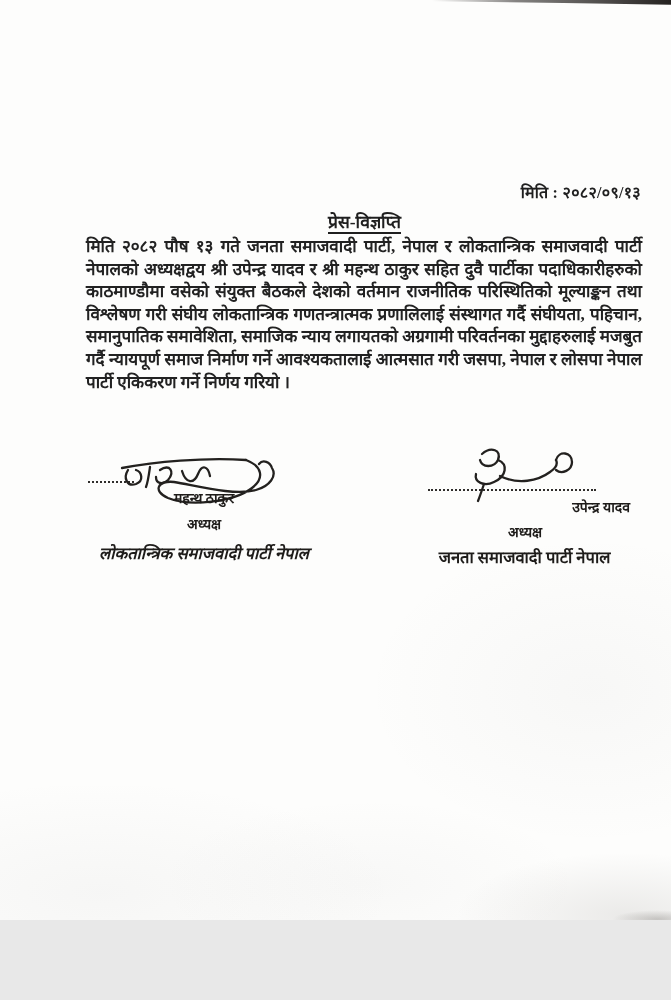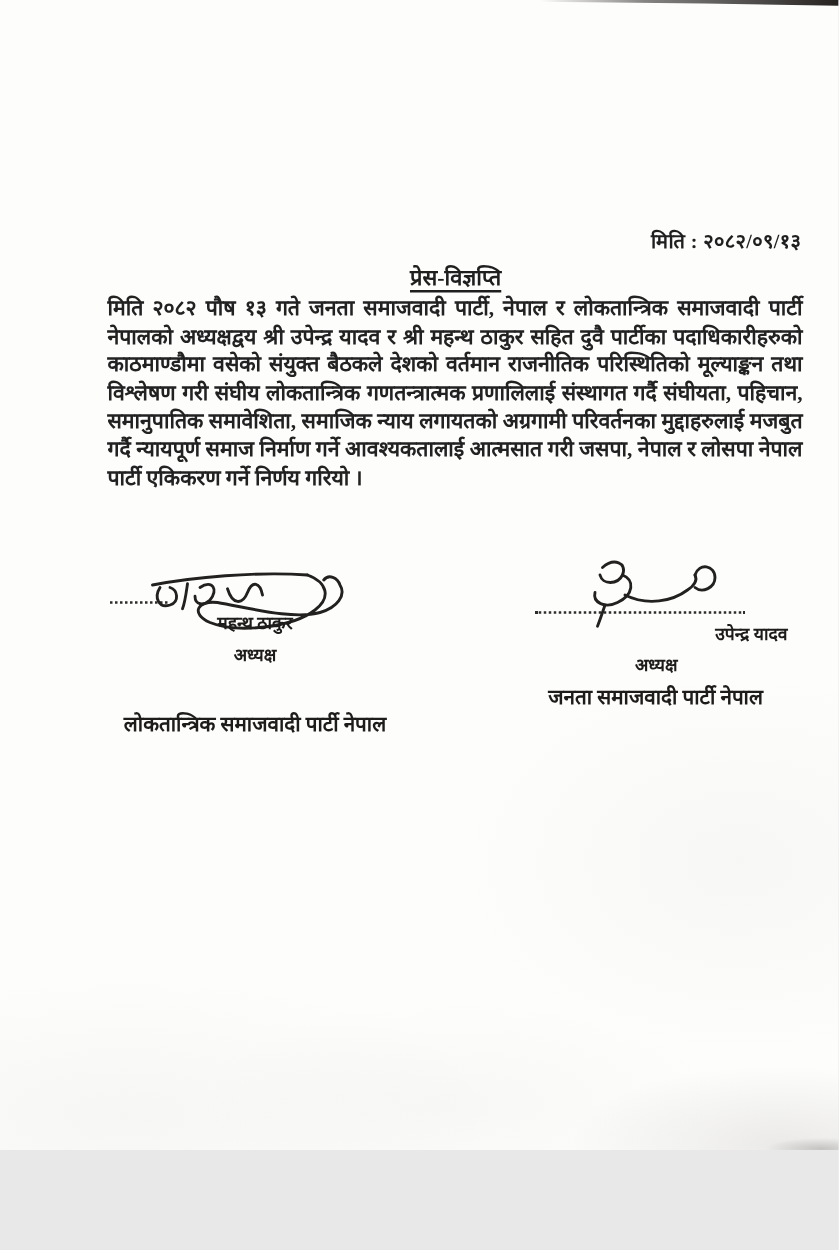--- a/index.html
+++ b/index.html
@@ -85,21 +85,21 @@
     <svg class="sig-svg" style="left:94px; top:444px;" width="195" height="72" viewBox="0 0 195 72" aria-hidden="true">
       <path d="M28,24 C60,18 110,13 152,16"></path>
       <path d="M34,26 C29,34 33,43 42,40 C50,37 48,28 42,26"></path>
       <path d="M56,23 C55,30 54,38 52,43"></path>
       <path d="M66,26 C76,19 81,28 74,36 C69,41 62,40 62,33"></path>
       <path d="M88,27 C92,40 100,40 104,30 C108,20 114,22 116,32"></path>
       <path d="M152,16 C168,22 171,34 158,44 C140,58 96,63 74,54 C58,47 64,36 80,38 C104,42 140,52 162,46 C176,42 183,32 178,24 C176,18 169,15 165,20"></path>
     </svg>
     <div class="sig-text" style="left:88px; top:488px; width:232px;">महन्थ ठाकुर</div>
     <div class="sig-text" style="left:88px; top:514px; width:232px;">अध्यक्ष</div>
-    <div class="sig-text party" style="left:84px; top:567px; width:240px;">लोकतान्त्रिक समाजवादी पार्टी नेपाल</div>
+    <div class="sig-text party" style="left:84px; top:541px; width:240px;font-style:italic;">लोकतान्त्रिक समाजवादी पार्टी नेपाल</div>
   </div>
 
   <div>
     <div class="dotted-line" style="left:428px; top:489px; width:168px;"></div>
     <svg class="sig-svg" style="left:430px; top:444px;" width="170" height="62" viewBox="0 0 170 62" aria-hidden="true">
       <path d="M52,10 C61,2 72,6 68,16 C64,24 52,24 50,16"></path>
       <path d="M68,16 C78,20 77,32 64,38 C54,43 44,38 46,30"></path>
       <path d="M54,40 C52,46 50,52 48,57"></path>
       <path d="M70,32 C88,41 108,37 120,28 C126,24 128,20 126,16"></path>
       <path d="M126,16 C129,6 142,8 142,18 C142,26 132,31 126,26"></path>

